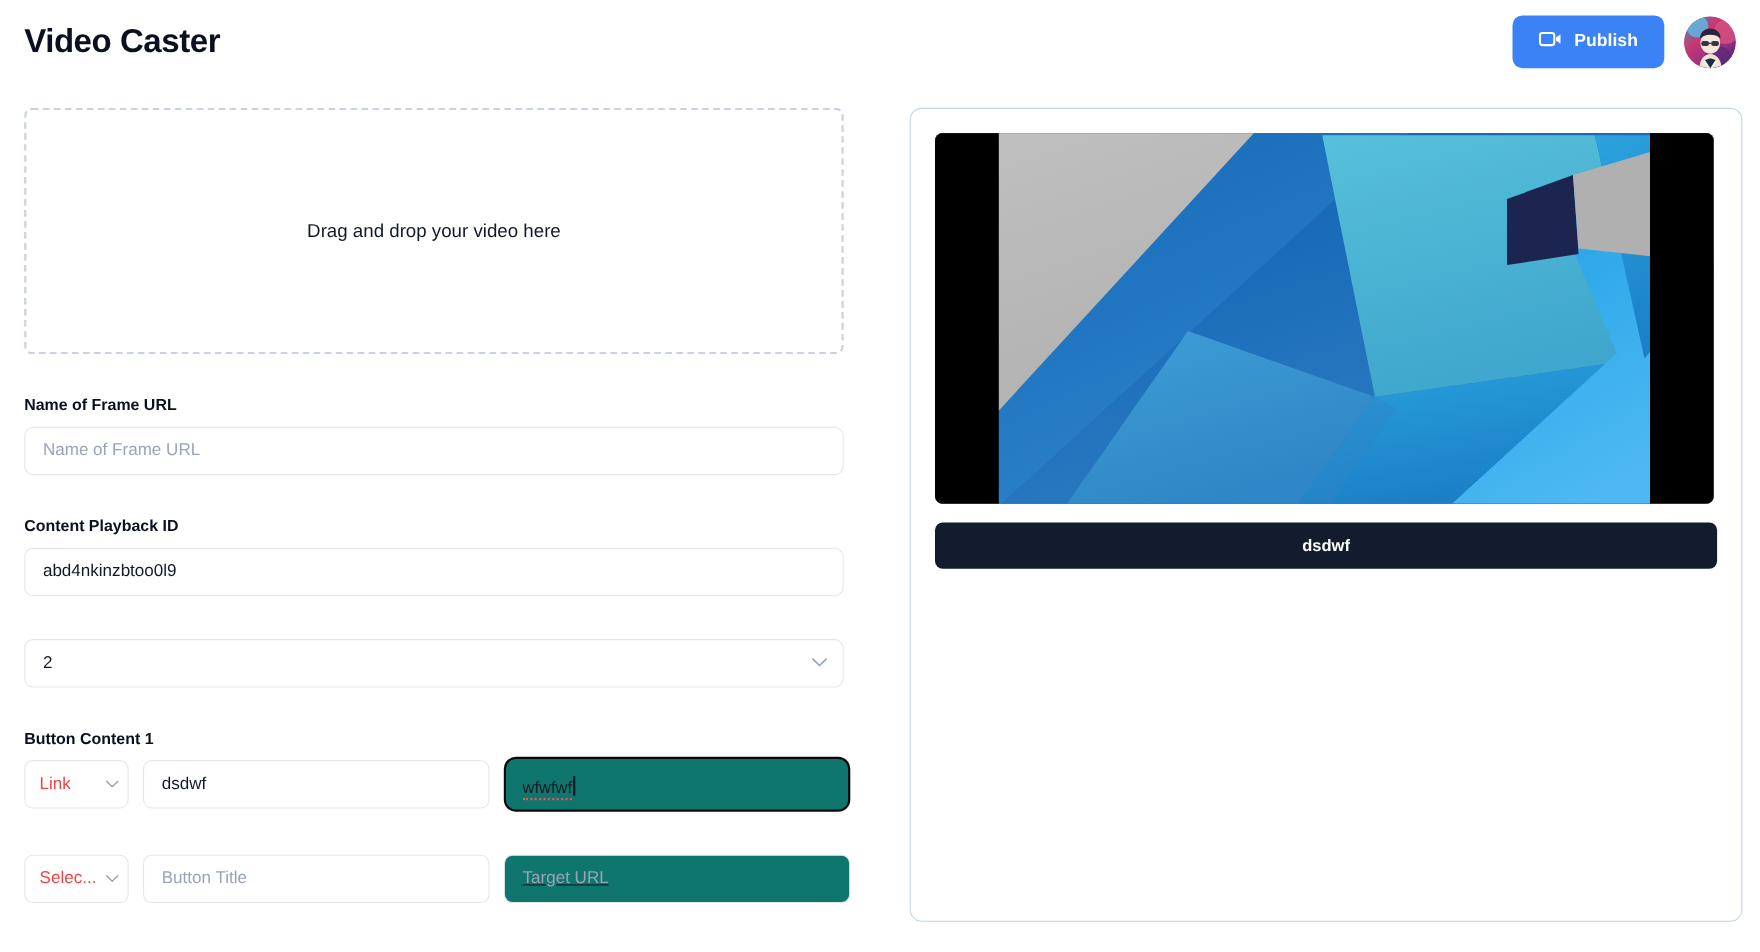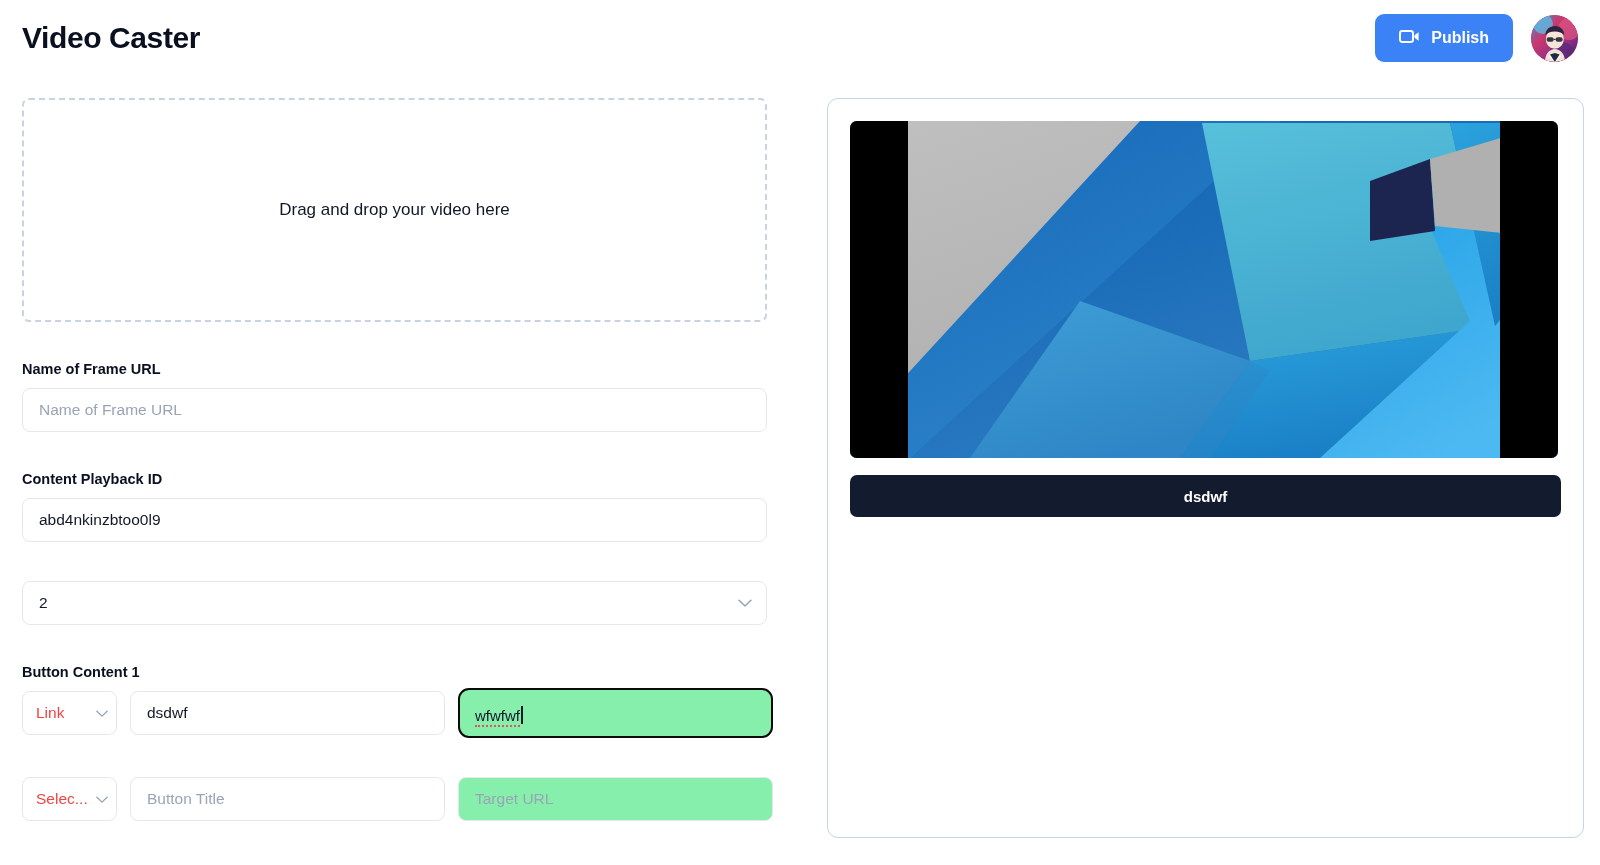--- a/index.html
+++ b/index.html
@@ -109,23 +109,23 @@
     border: 1px solid #e3e7ee; border-radius: 8px;
     background: #fff; font-size: 15.5px;
     font-family: "Liberation Sans", sans-serif;
     color: #111827; padding: 0 16px; outline: none;
   }
   .title-input::placeholder { color: #9aa4b6; }
 
   .url-input {
     width: 315px; flex: 0 0 315px; height: 44px;
     border: 1px solid #e3e7ee; border-radius: 8px;
-    background: #86efac; font-size: 15.5px;
-    font-family: "Liberation Sans", sans-serif;
-    color: #111827; padding: 0 16px; outline: none;
+    background: #0f766e; font-size: 15.5px;
+    font-family: "Liberation Sans", sans-serif;
+    color: #111827; padding: 0 16px; outline: none; text-decoration: underline;
   }
   .url-input::placeholder { color: #9aa4b6; }
 
   .url-input.focused {
     border: 2.5px solid #0a0a0a; height: 50px;
     border-radius: 11px; margin-top: -3px;
   }
   .focus-wrap { position: relative; flex: 0 0 315px; }
   .focus-text {
     position: absolute; left: 17px; top: 50%;

